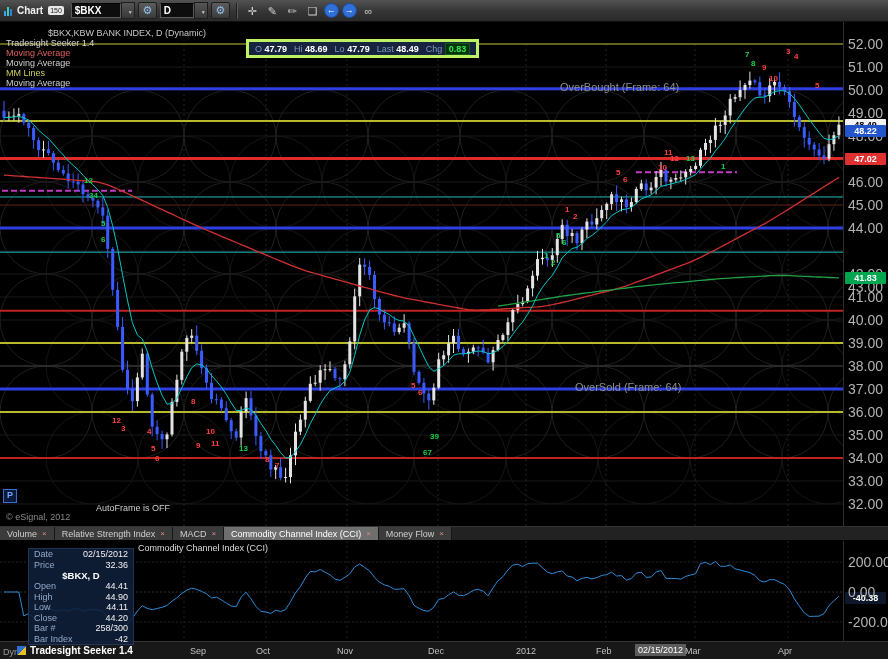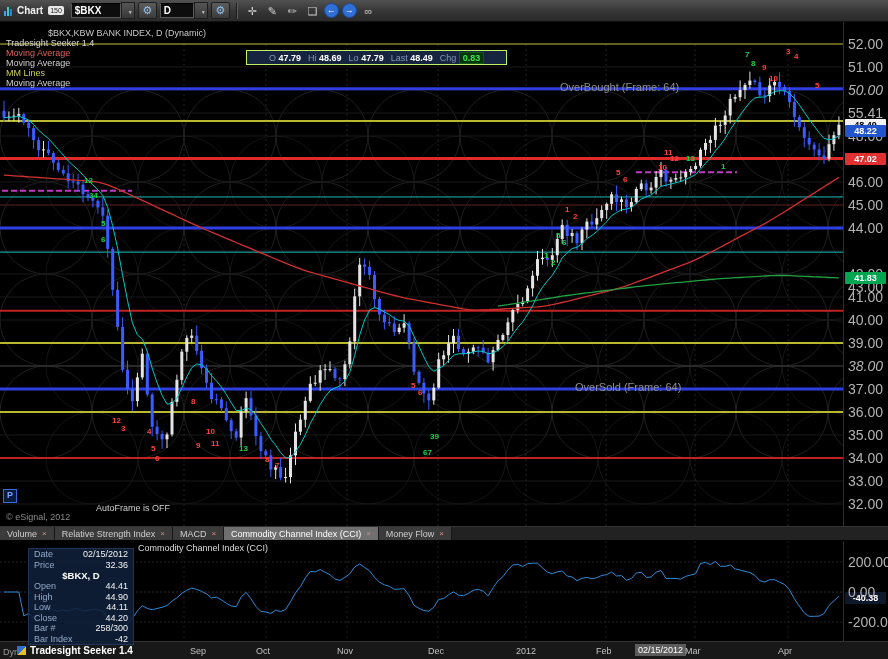--- a/index.html
+++ b/index.html
@@ -27,22 +27,22 @@
     color:#fff;font-size:9px;line-height:13px;text-align:center;cursor:pointer;padding:0;}
   .tb-sep{width:0;height:16px;border-left:1px solid #1c1c1c;border-right:1px solid #5e5e5e;margin:0 3px;}
   
   #chart-region{position:absolute;left:0;top:22px;width:888px;height:504px;background:#000;overflow:hidden;}
   #main-svg{position:absolute;left:0;top:0;}
   #price-axis{position:absolute;left:843px;top:0;width:45px;height:504px;background:#000;border-left:1px solid #2d2d2d;}
   .axis-label{position:absolute;left:4px;color:#b2b2b2;font-size:14px;line-height:10px;}
   .axis-badge{position:absolute;left:1px;width:41px;text-align:center;font-size:9px;font-weight:bold;
     line-height:12px;border-radius:1px;}
   .hdr-line{position:absolute;left:6px;font-size:9px;line-height:10px;white-space:nowrap;}
-  #quote-bar{position:absolute;left:246px;top:28px;height:13px;background:#16243f;border:1px solid #bef264;
-    display:flex;align-items:center;gap:7px;padding:0 22px;font-size:9px;white-space:nowrap;}
+  #quote-bar{position:absolute;left:246px;top:17px;height:13px;background:#16243f;border:3px solid #bef264;
+    display:flex;align-items:center;gap:7px;padding:0 6px;font-size:9px;white-space:nowrap;}
   #quote-bar .ql{color:#8298b8;}
   #quote-bar .qv{color:#fff;font-weight:bold;}
   #quote-bar .chg{background:#06320c;border:1px solid #0c5c18;color:#35e84d;font-weight:bold;padding:0 3px;}
   .zone-label{position:absolute;color:#8f8f8f;font-size:11px;}
   #copyright{position:absolute;left:6px;top:490px;color:#8a8a8a;font-size:9px;}
   #autoframe{position:absolute;left:96px;top:481px;color:#cfcfcf;font-size:9px;}
   #p-button{position:absolute;left:3px;top:467px;width:12px;height:12px;background:#0a1a3a;
     border:1px solid #3a6ad4;color:#7aa0ff;font-size:9px;font-weight:bold;line-height:11px;text-align:center;cursor:pointer;}
   
   #tabs{position:absolute;left:0;top:526px;width:888px;height:15px;background:#222;display:flex;
@@ -646,33 +646,33 @@
       <span><span class="ql">Chg</span> <span class="chg">0.83</span></span>
     </div>
     <div class="zone-label" style="left:560px;top:59px;">OverBought (Frame: 64)</div>
     <div class="zone-label" style="left:575px;top:359px;">OverSold (Frame: 64)</div>
     <div id="copyright">© eSignal, 2012</div>
     <div id="autoframe">AutoFrame is OFF</div>
     <div id="p-button">P</div>
     <div id="price-axis">
         <div class="axis-label" style="top: 17px;">52.00</div>
         <div class="axis-label" style="top: 40px;">51.00</div>
-        <div class="axis-label" style="top: 63px; font-style: italic;">50.00</div>
-        <div class="axis-label" style="top: 86px;">55.41</div>
+        <div class="axis-label" style="top: 63px;">50.00</div>
+        <div class="axis-label" style="top: 86px;">49.00</div>
         <div class="axis-label" style="top: 109px;">48.00</div>
         <div class="axis-label" style="top: 132px;">47.00</div>
         <div class="axis-label" style="top: 155px;">46.00</div>
         <div class="axis-label" style="top: 178px;">45.00</div>
         <div class="axis-label" style="top: 201px;">44.00</div>
         <div class="axis-label" style="top: 224px; margin-top: 36px;">43.00</div>
         <div class="axis-label" style="top: 247px;">42.00</div>
         <div class="axis-label" style="top: 270px;">41.00</div>
         <div class="axis-label" style="top: 293px; text-align: right;">40.00</div>
         <div class="axis-label" style="top: 316px;">39.00</div>
-        <div class="axis-label" style="top: 339px; font-style: italic;">38.00</div>
+        <div class="axis-label" style="top: 339px;">38.00</div>
         <div class="axis-label" style="top: 362px;">37.00</div>
         <div class="axis-label" style="top: 385px;">36.00</div>
         <div class="axis-label" style="top: 408px;">35.00</div>
         <div class="axis-label" style="top: 431px;">34.00</div>
         <div class="axis-label" style="top: 454px;">33.00</div>
         <div class="axis-label" style="top: 477px;">32.00</div>
         <div class="axis-badge" style="top: 96.73px; background: rgb(242, 242, 242); color: rgb(0, 0, 0);">48.49</div>
         <div class="axis-badge" style="top: 102.94px; background: rgb(34, 85, 204); color: rgb(255, 255, 255);">48.22</div>
         <div class="axis-badge" style="top: 130.54px; background: rgb(224, 48, 48); color: rgb(255, 255, 255);">47.02</div>
         <div class="axis-badge" style="top: 249.91px; background: rgb(0, 165, 80); color: rgb(255, 255, 255);">41.83</div>

